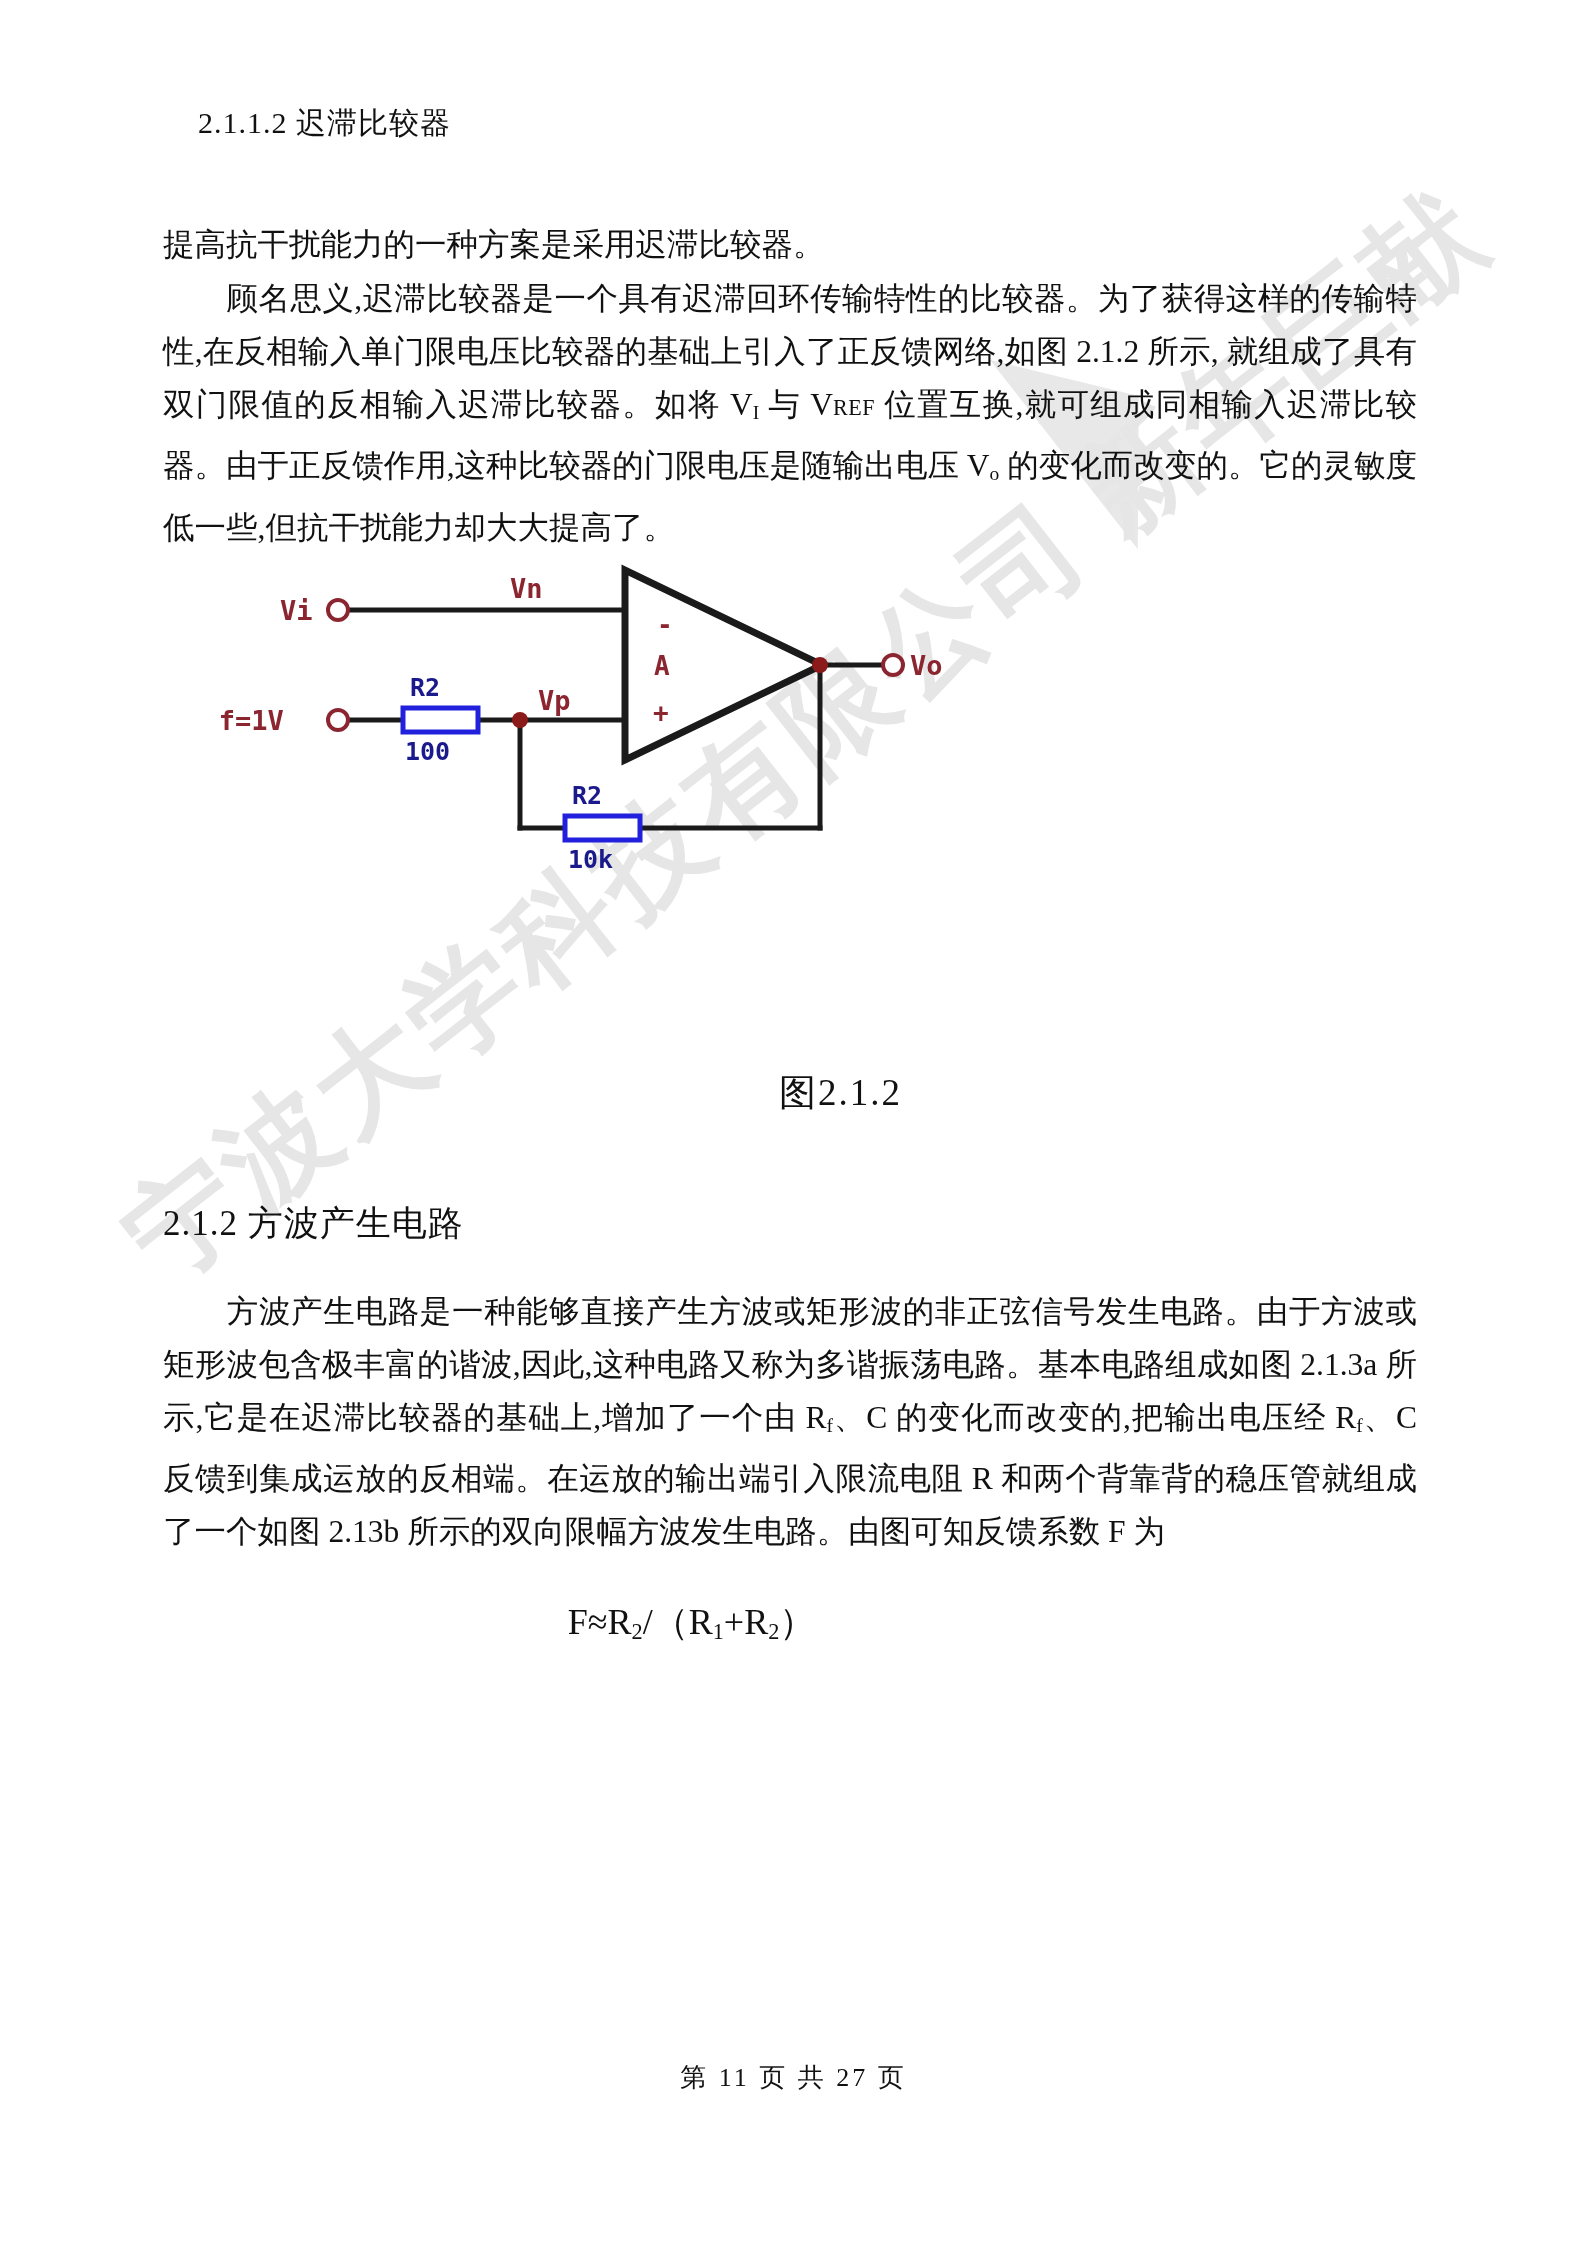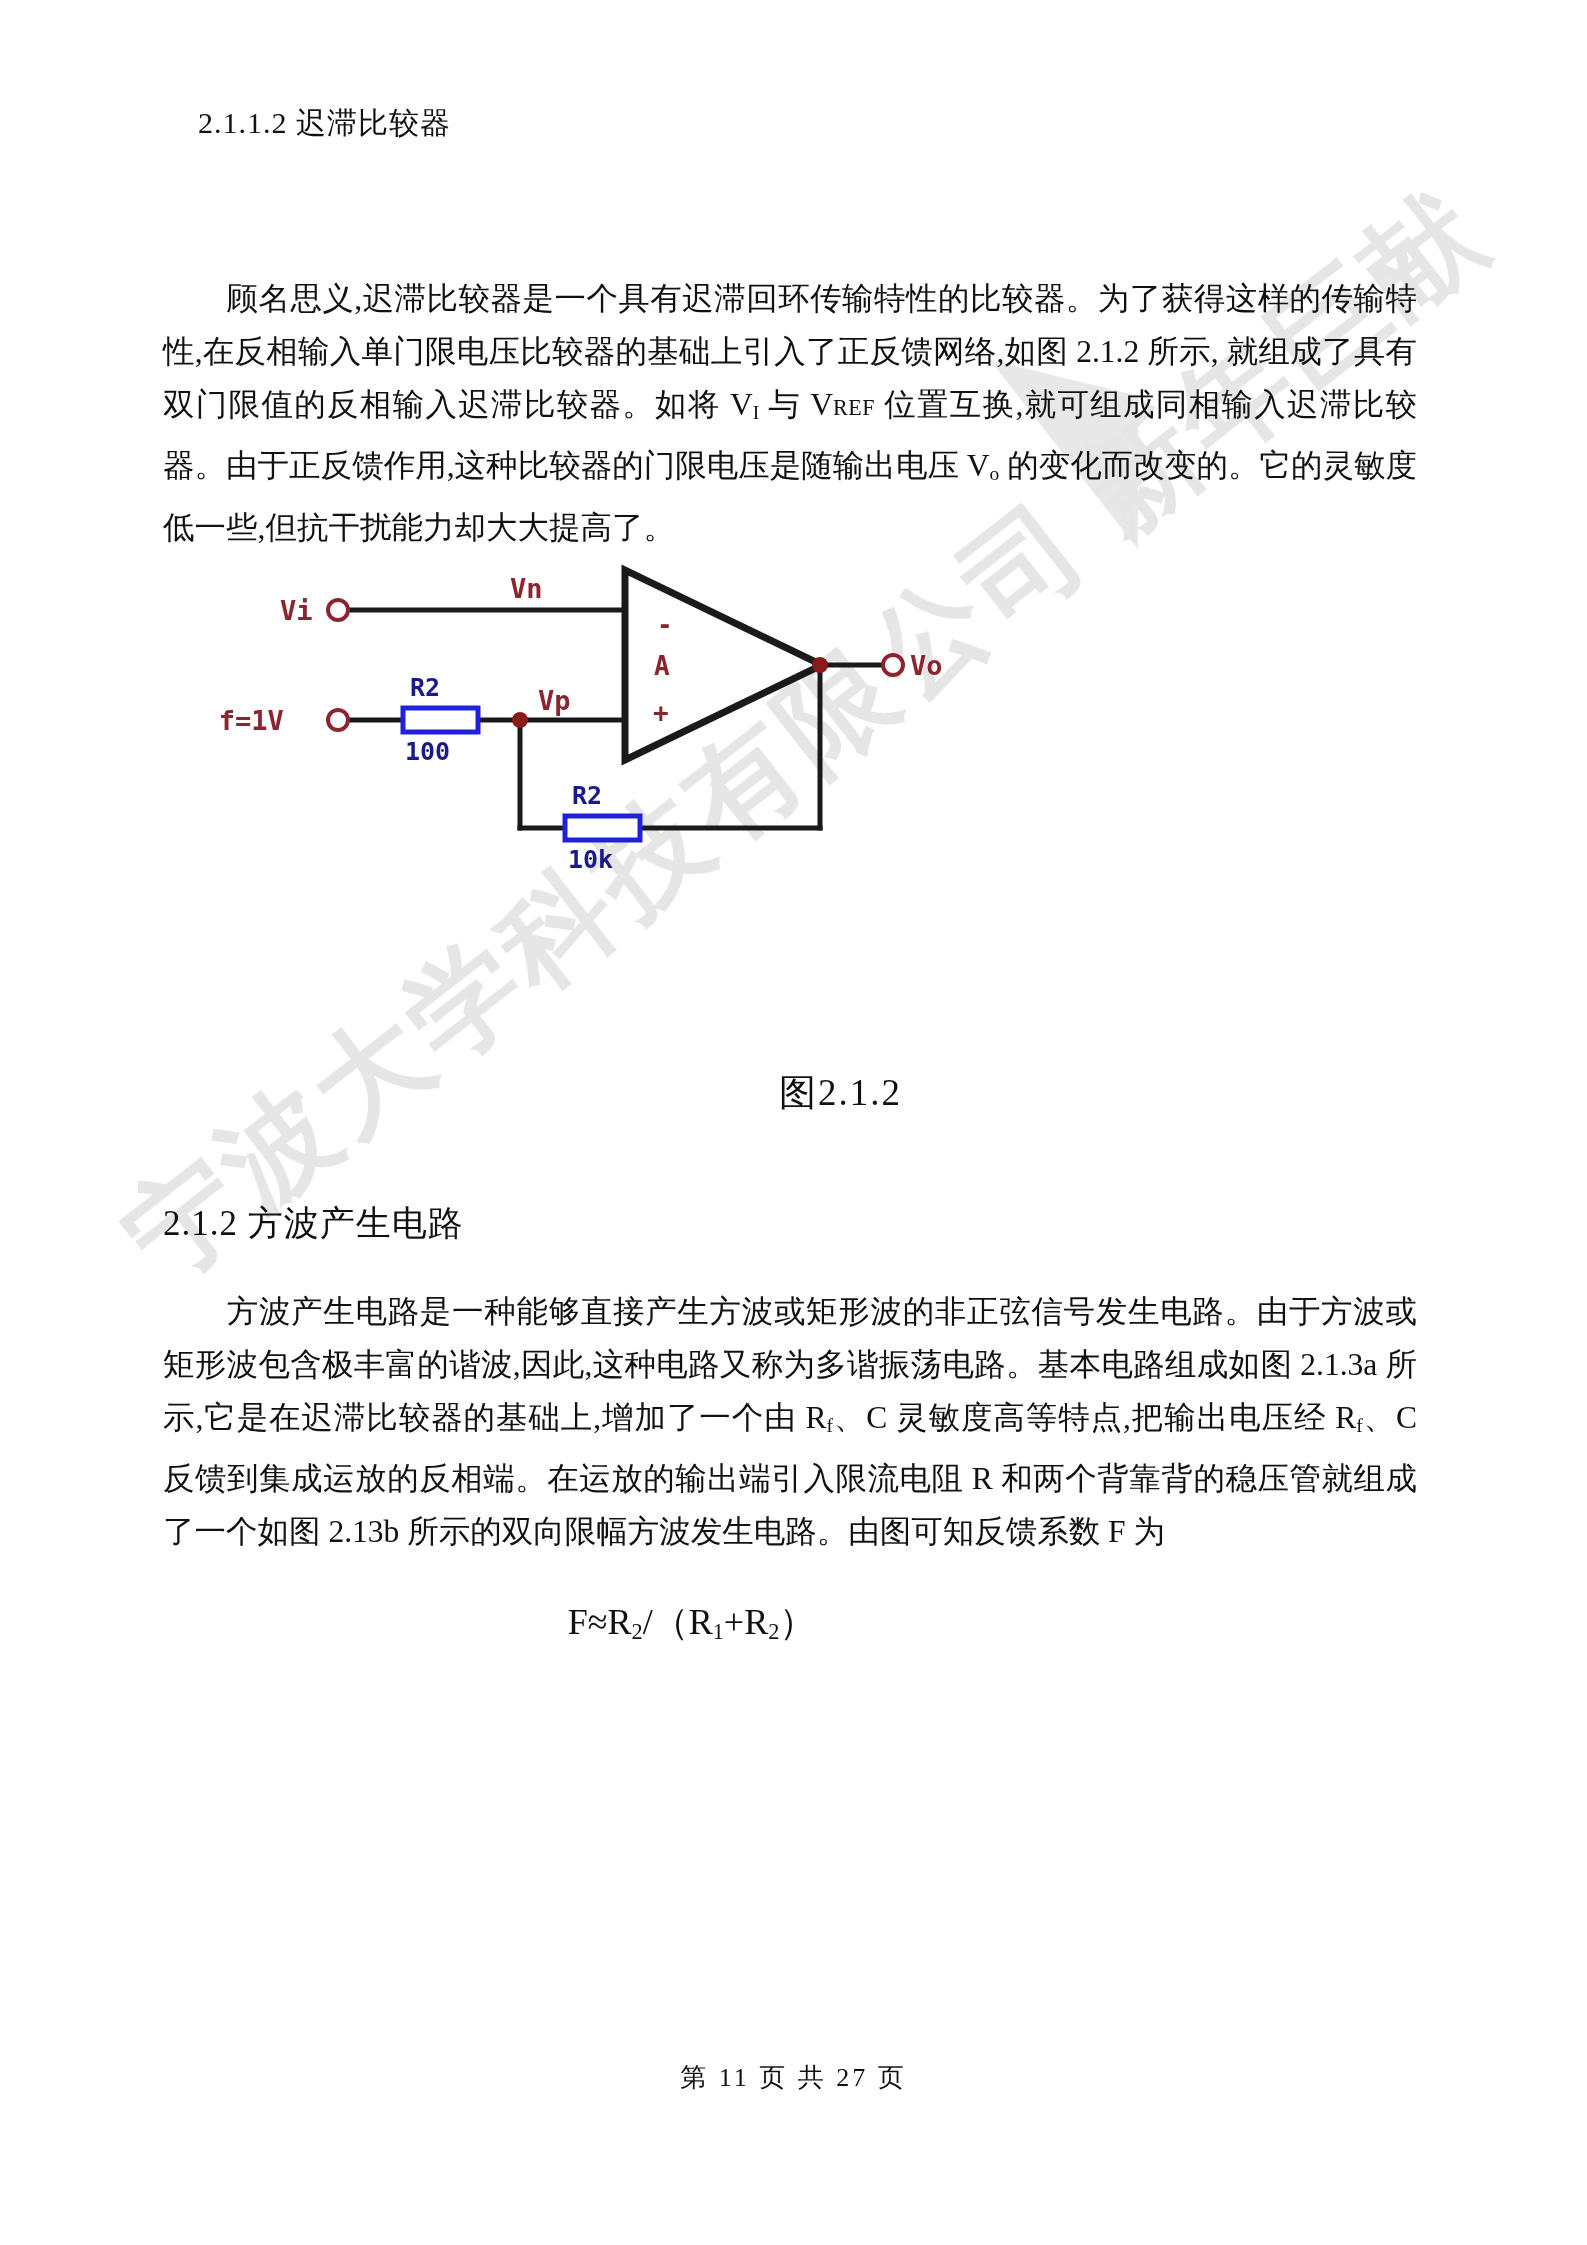--- a/index.html
+++ b/index.html
@@ -142,20 +142,21 @@
     <div class="wm-arrow"></div>
     <div class="wm-text wm-main">宁波大学科技有限公司 新年巨献</div>
   </div>
 
   <div class="content">
 
     <div class="h-sub">2.1.1.2  迟滞比较器</div>
 
     <div class="para p1">
       <span class="indent"></span><br>
+      <span>提高抗干扰能力的一种方案是采用迟滞比较器。</span>
     </div>
 
     <div class="para p2">
       <span class="indent"></span><span>顾名思义,迟滞比较器是一个具有迟滞回环传输特性的比较器。为了获得这样的传输特性,在反相输入单门限电压比较器的基础上引入了正反馈网络,如图 2.1.2 所示, 就组成了具有双门限值的反相输入迟滞比较器。如将 </span><span><span>V</span><sub>I</sub></span><span> 与 </span><span><span>V</span><sub class="sc">REF</sub></span><span> 位置互换,就可组成同相输入迟滞比较器。由于正反馈作用,这种比较器的门限电压是随输出电压 </span><span><span>V</span><sub>o</sub></span><span> 的变化而改变的。它的灵敏度低一些,但抗干扰能力却大大提高了。</span>
     </div>
 
     <div class="figure">
       <svg width="1080" height="500" viewBox="0 0 1080 500" xmlns="http://www.w3.org/2000/svg">
 
         <g stroke="#1a1a1a" stroke-width="5" fill="none" stroke-linecap="square">
@@ -211,21 +212,21 @@
         <text x="290" y="38" font-family="'DejaVu Sans Mono', monospace" font-size="27" font-weight="bold" fill="#8b2530">Vn</text>
         <text x="318" y="150" font-family="'DejaVu Sans Mono', monospace" font-size="27" font-weight="bold" fill="#8b2530">Vp</text>
       </svg>
     </div>
 
     <div class="fig-caption">图2.1.2</div>
 
     <div class="h-sec">2.1.2 方波产生电路</div>
 
     <div class="para p3">
-      <span class="indent"></span><span>方波产生电路是一种能够直接产生方波或矩形波的非正弦信号发生电路。由于方波或矩形波包含极丰富的谐波,因此,这种电路又称为多谐振荡电路。基本电路组成如图 2.1.3a 所示,它是在迟滞比较器的基础上,增加了一个由 </span><span><span>R</span><sub>f</sub></span><span>、C 灵敏度高等特点,把输出电压经 </span><span><span>R</span><sub>f</sub></span><span>、C 反馈到集成运放的反相端。在运放的输出端引入限流电阻 R 和两个背靠背的稳压管就组成了一个如图 2.13b 所示的双向限幅方波发生电路。由图可知反馈系数 F 为</span>
+      <span class="indent"></span><span>方波产生电路是一种能够直接产生方波或矩形波的非正弦信号发生电路。由于方波或矩形波包含极丰富的谐波,因此,这种电路又称为多谐振荡电路。基本电路组成如图 2.1.3a 所示,它是在迟滞比较器的基础上,增加了一个由 </span><span><span>R</span><sub>f</sub></span><span>、C 的变化而改变的,把输出电压经 </span><span><span>R</span><sub>f</sub></span><span>、C 反馈到集成运放的反相端。在运放的输出端引入限流电阻 R 和两个背靠背的稳压管就组成了一个如图 2.13b 所示的双向限幅方波发生电路。由图可知反馈系数 F 为</span>
     </div>
 
     <div class="formula">
       <span>F</span><span>≈</span><span>R</span><sub>2</sub><span>/</span><span>（</span><span>R</span><sub>1</sub><span>+</span><span>R</span><sub>2</sub><span>）</span>
     </div>
 
     <div class="footer">第 11 页 共 27 页</div>
 
   </div>
 </div>

